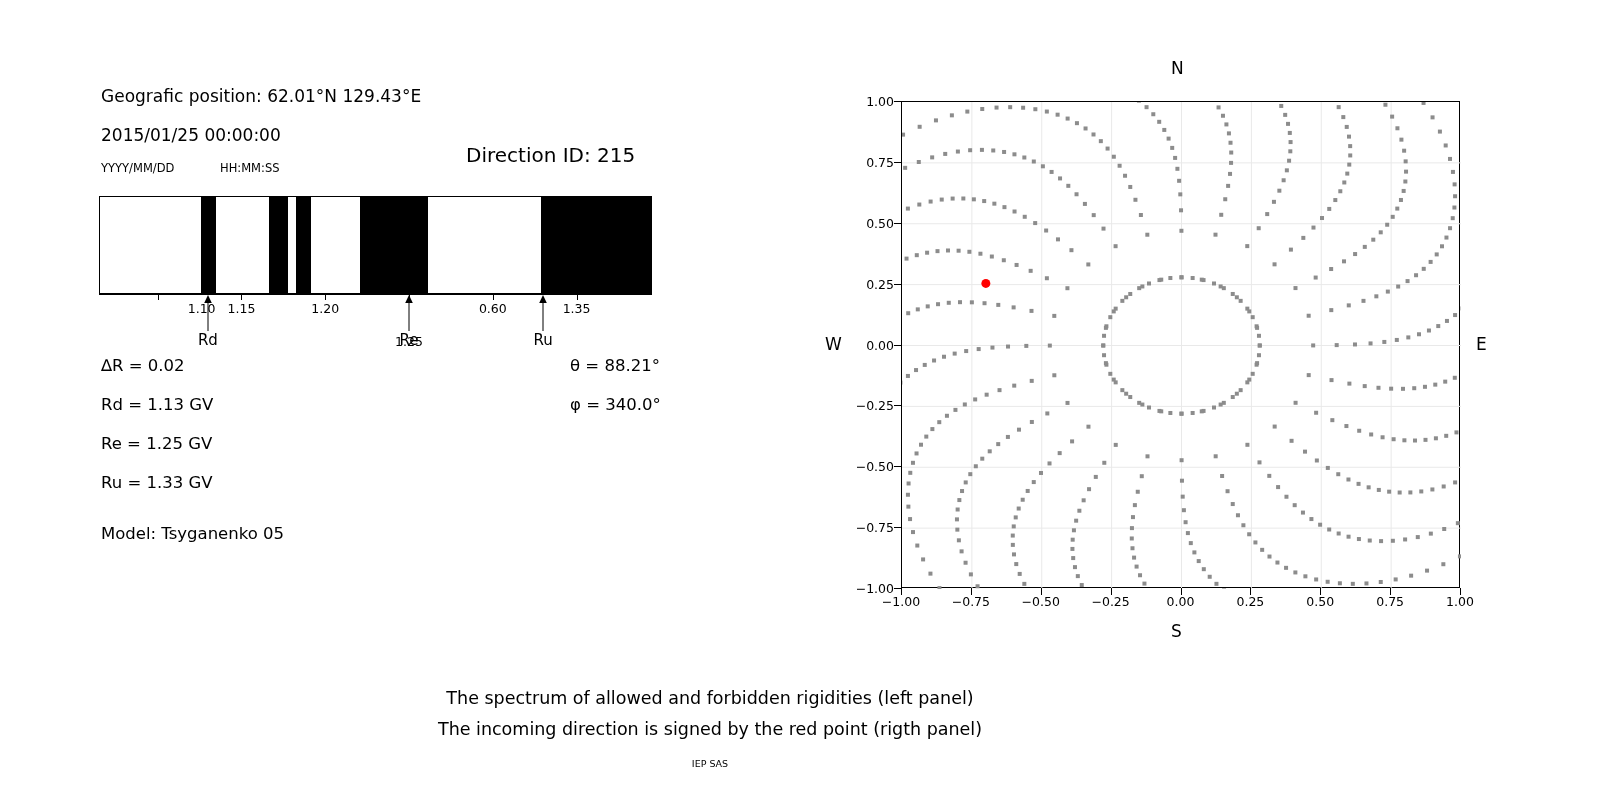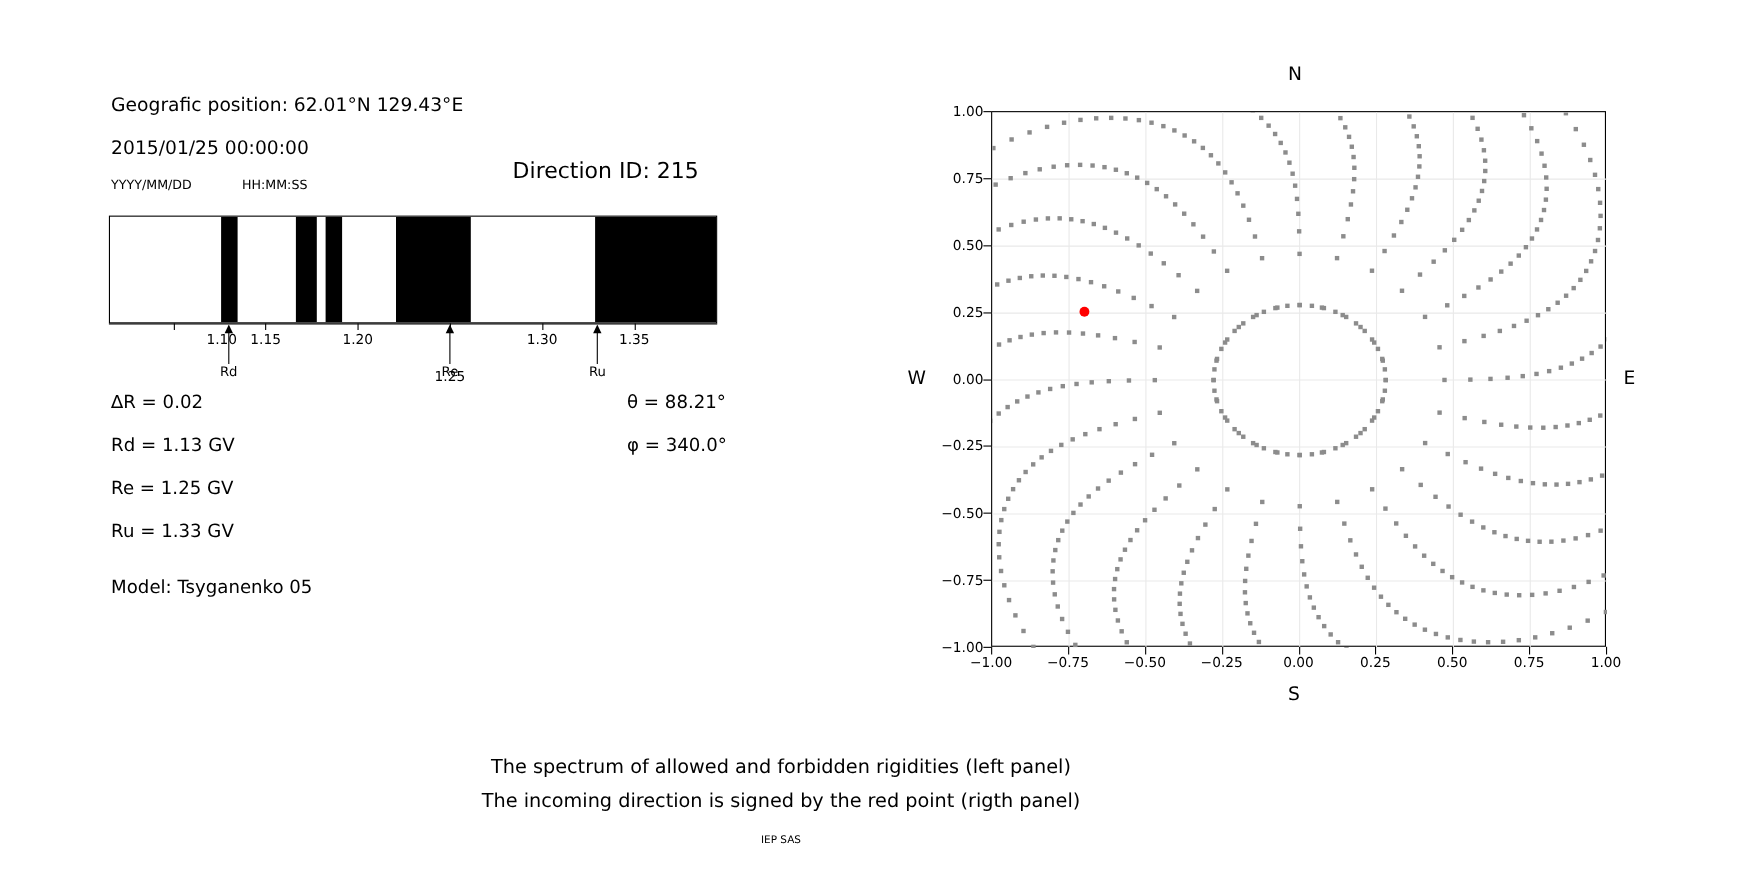--- a/index.html
+++ b/index.html
@@ -68,21 +68,21 @@
   
   .marker-arrow {
     position: absolute;
     width: 12px;
     height: 36px;
     margin-left: -6px;
   }
   .marker-label {
     position: absolute;
     transform: translateX(-50%);
-    font-size: 12px;
+    font-size: 15px;
     white-space: nowrap;
   }
 
   
   #right-panel { position: absolute; left: 760px; top: 0; width: 840px; height: 800px; }
   #plot-frame {
     position: absolute;
     left: 141px; top: 101px;
     width: 559px; height: 487px;
     border: 1.2px solid #000000;
@@ -149,21 +149,21 @@
   <div id="spectrum-ticks">
       <div class="axis-tick" style="left: 157.652px;"></div>
       <div class="axis-tick-label" style="left: 157.652px; margin-left: 44px;">1.10</div>
       <div class="axis-tick" style="left: 241.439px;"></div>
       <div class="axis-tick-label" style="left: 241.439px;">1.15</div>
       <div class="axis-tick" style="left: 325.227px;"></div>
       <div class="axis-tick-label" style="left: 325.227px;">1.20</div>
       <div class="axis-tick" style="left: 409.015px;"></div>
       <div class="axis-tick-label" style="left: 409.015px; margin-top: 33px;">1.25</div>
       <div class="axis-tick" style="left: 492.803px;"></div>
-      <div class="axis-tick-label" style="left: 492.803px;">1.30</div>
+      <div class="axis-tick-label" style="left: 492.803px;">0.60</div>
       <div class="axis-tick" style="left: 576.591px;"></div>
       <div class="axis-tick-label" style="left: 576.591px;">1.35</div>
     </div>
   <div id="spectrum-markers">
       <div class="marker-arrow" style="left: 207.924px; top: 295px;"><svg width="12" height="36">
           <line x1="6" y1="36" x2="6" y2="4" stroke="#000" stroke-width="1"></line>
           <polygon points="6,0 2.2,8 9.8,8" fill="#000"></polygon>
         </svg></div>
       <div class="marker-label" style="left: 207.924px; top: 331px;">Rd</div>
       <div class="marker-arrow" style="left: 409.015px; top: 295px;"><svg width="12" height="36">

